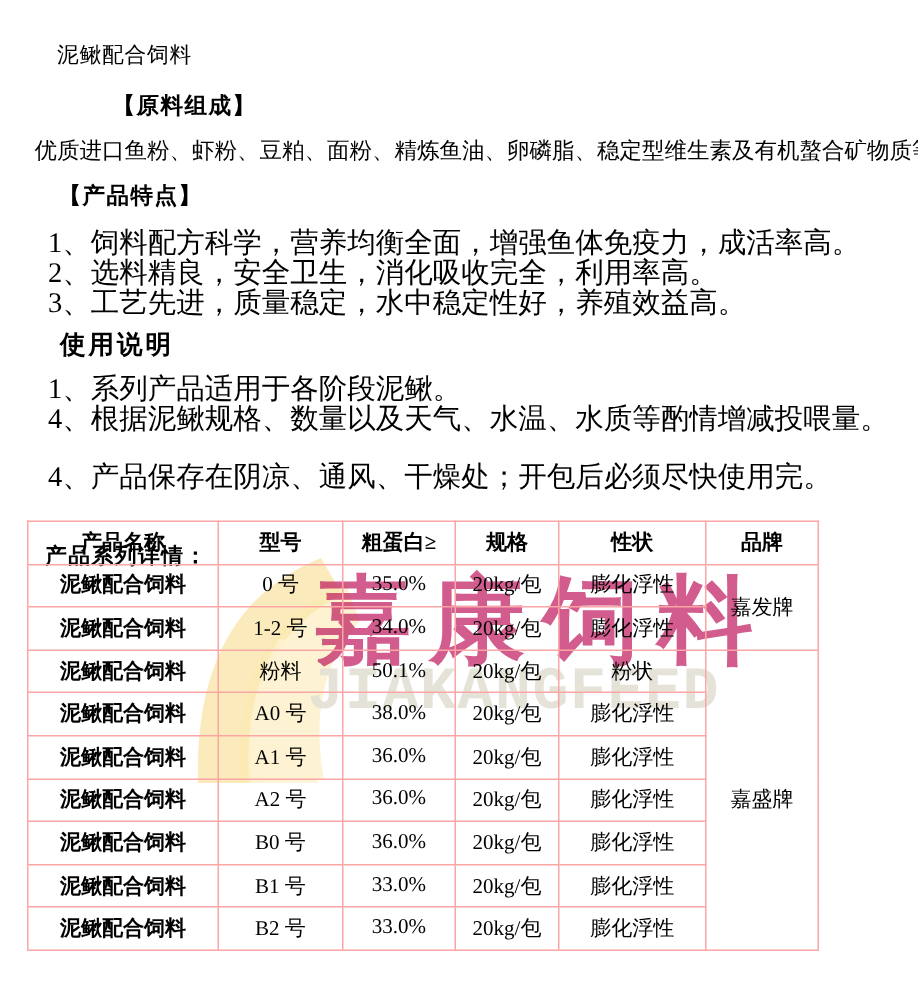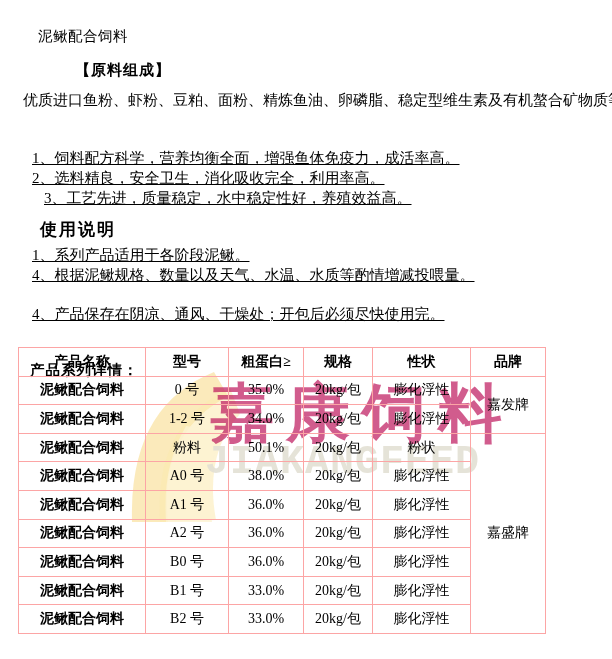--- a/index.html
+++ b/index.html
@@ -7,21 +7,21 @@
     position:relative; width:612px; height:659px; background:#ffffff;
     font-family:"Liberation Serif","DejaVu Serif",serif; color:#000;
     overflow:hidden;
   }
   .abs { position:absolute; white-space:nowrap; }
   .doc-title { font-size:14.5px; letter-spacing:0.5px; }
   .bracket-heading { font-size:15px; font-weight:bold; letter-spacing:1px; }
   .big-heading { font-size:17px; font-weight:bold; letter-spacing:2px; }
   .sub-heading { font-size:14.5px; font-weight:bold; letter-spacing:1px;margin-top:37px; }
   .body-text { font-size:15px; }
-  .list-item { font-size:15px;text-decoration:underline; }
+  .list-item { font-size:19px; }
 
   
   .wm { position:absolute; z-index:0; }
   .wm-cn {
     left:210px; top:381px; font-family:"Liberation Sans","DejaVu Sans",sans-serif;
     font-weight:bold; font-size:64px; line-height:64px; letter-spacing:12px;
     color:#be185d; opacity:0.7;
   }
   .wm-en {
     left:205px; top:442px; font-family:Liberation Mono, monospace;
@@ -58,23 +58,24 @@
     </svg>
   </div>
   <div class="wm wm-cn">嘉康饲料</div>
   <div class="wm wm-en">JIAKANGFEED</div>
 
   <div class="abs doc-title" style="left:38px; top:27px;">泥鳅配合饲料</div>
 
   <div class="abs bracket-heading" style="left:39px; top:61px;margin-left:36px;">【原料组成】</div>
   <div class="abs body-text" style="left:23px; top:91px;">优质进口鱼粉、虾粉、豆粕、面粉、精炼鱼油、卵磷脂、稳定型维生素及有机螯合矿物质等。</div>
 
+  <div class="abs bracket-heading" style="left:39px; top:121px;">【产品特点】</div>
   <div class="abs list-item" style="left:32px; top:149px;">1、饲料配方科学，营养均衡全面，增强鱼体免疫力，成活率高。</div>
   <div class="abs list-item" style="left:32px; top:169px;text-align:center;">2、选料精良，安全卫生，消化吸收完全，利用率高。</div>
-  <div class="abs list-item" style="left:32px; top:189px;margin-left:12px;">3、工艺先进，质量稳定，水中稳定性好，养殖效益高。</div>
+  <div class="abs list-item" style="left:32px; top:189px;">3、工艺先进，质量稳定，水中稳定性好，养殖效益高。</div>
 
   <div class="abs big-heading" style="left:40px; top:218px;">使用说明</div>
   <div class="abs list-item" style="left:32px; top:246px;">1、系列产品适用于各阶段泥鳅。</div>
   <div class="abs list-item" style="left:32px; top:266px;">4、根据泥鳅规格、数量以及天气、水温、水质等酌情增减投喂量。</div>
   <div class="abs list-item" style="left:32px; top:305px;">4、产品保存在阴凉、通风、干燥处；开包后必须尽快使用完。</div>
 
   <div class="abs sub-heading" style="left:30px; top:324px;">产品系列详情：</div>
 
   <table class="products">
     <colgroup>

